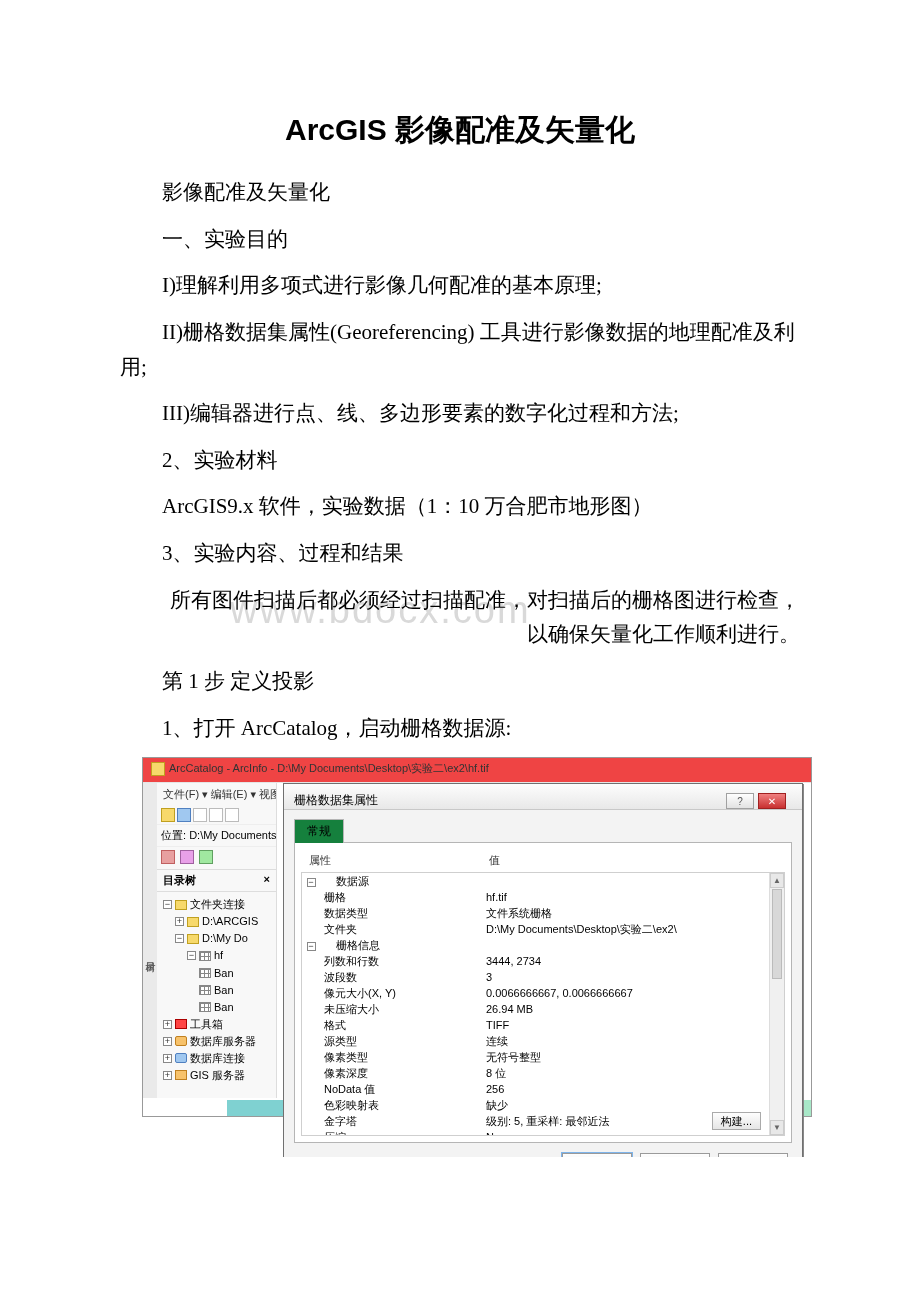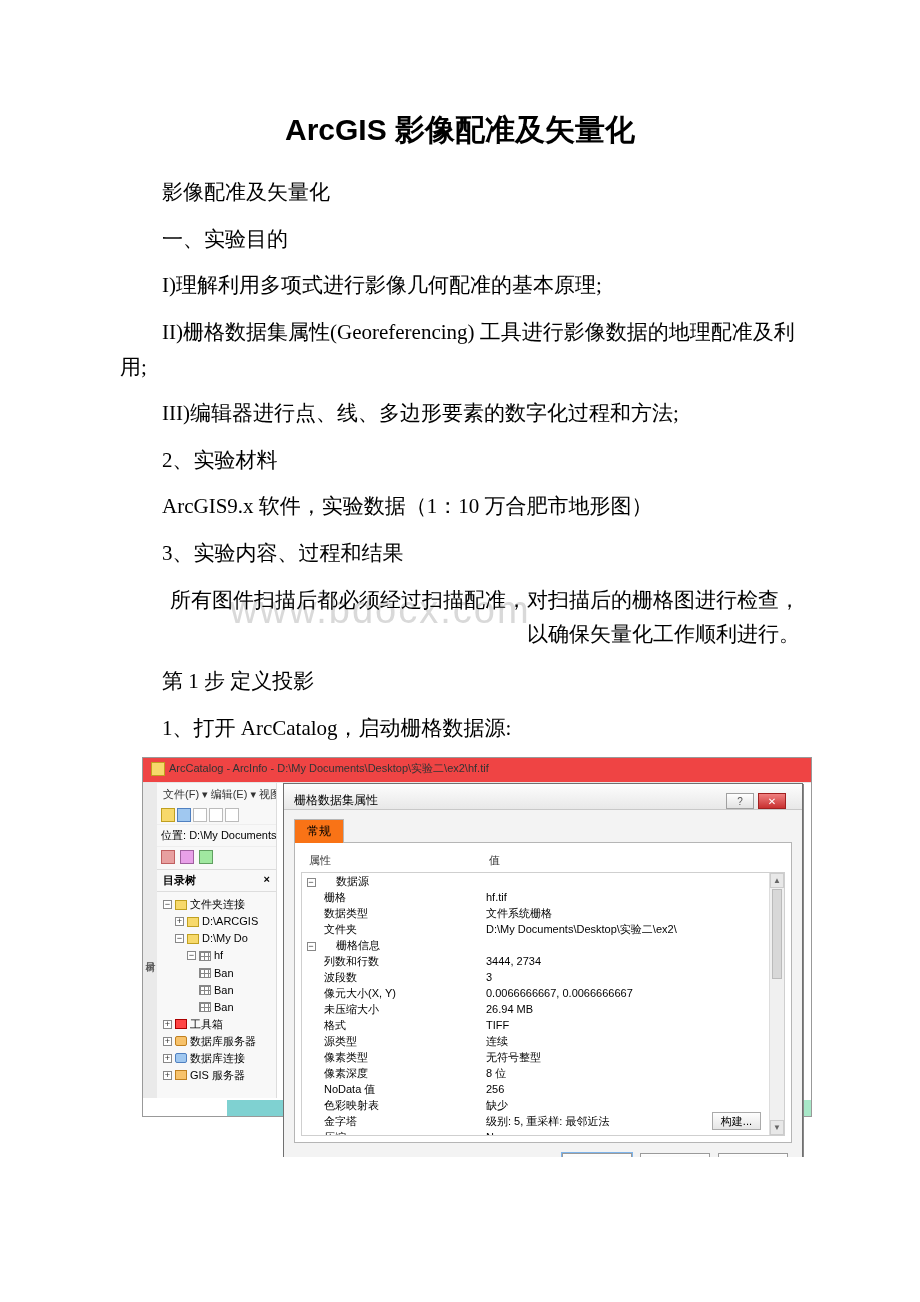--- a/index.html
+++ b/index.html
@@ -164,21 +164,21 @@
     width: 28px; height: 16px;
     border:1px solid #a0a0a0;
     background: linear-gradient(#fefefe,#e2e2e2);
     display:inline-flex;align-items:center;justify-content:center;
     font-size:10px;color:#555;
   }
   .win-close { background: linear-gradient(#f08080,#c83030); color:#fff; border-color:#a02020;}
   .dlg-body { padding: 8px 10px 10px 10px; }
   .tab {
     display:inline-block;
-    background:#f97316;
+    background:#15803d;
     border:1px solid #b5b5b5;
     border-bottom:none;
     padding: 3px 12px;
     font-size: 12px;
     position: relative;
     top: 1px;
   }
   .tab-pane {
     background:#fff;
     border:1px solid #b5b5b5;

